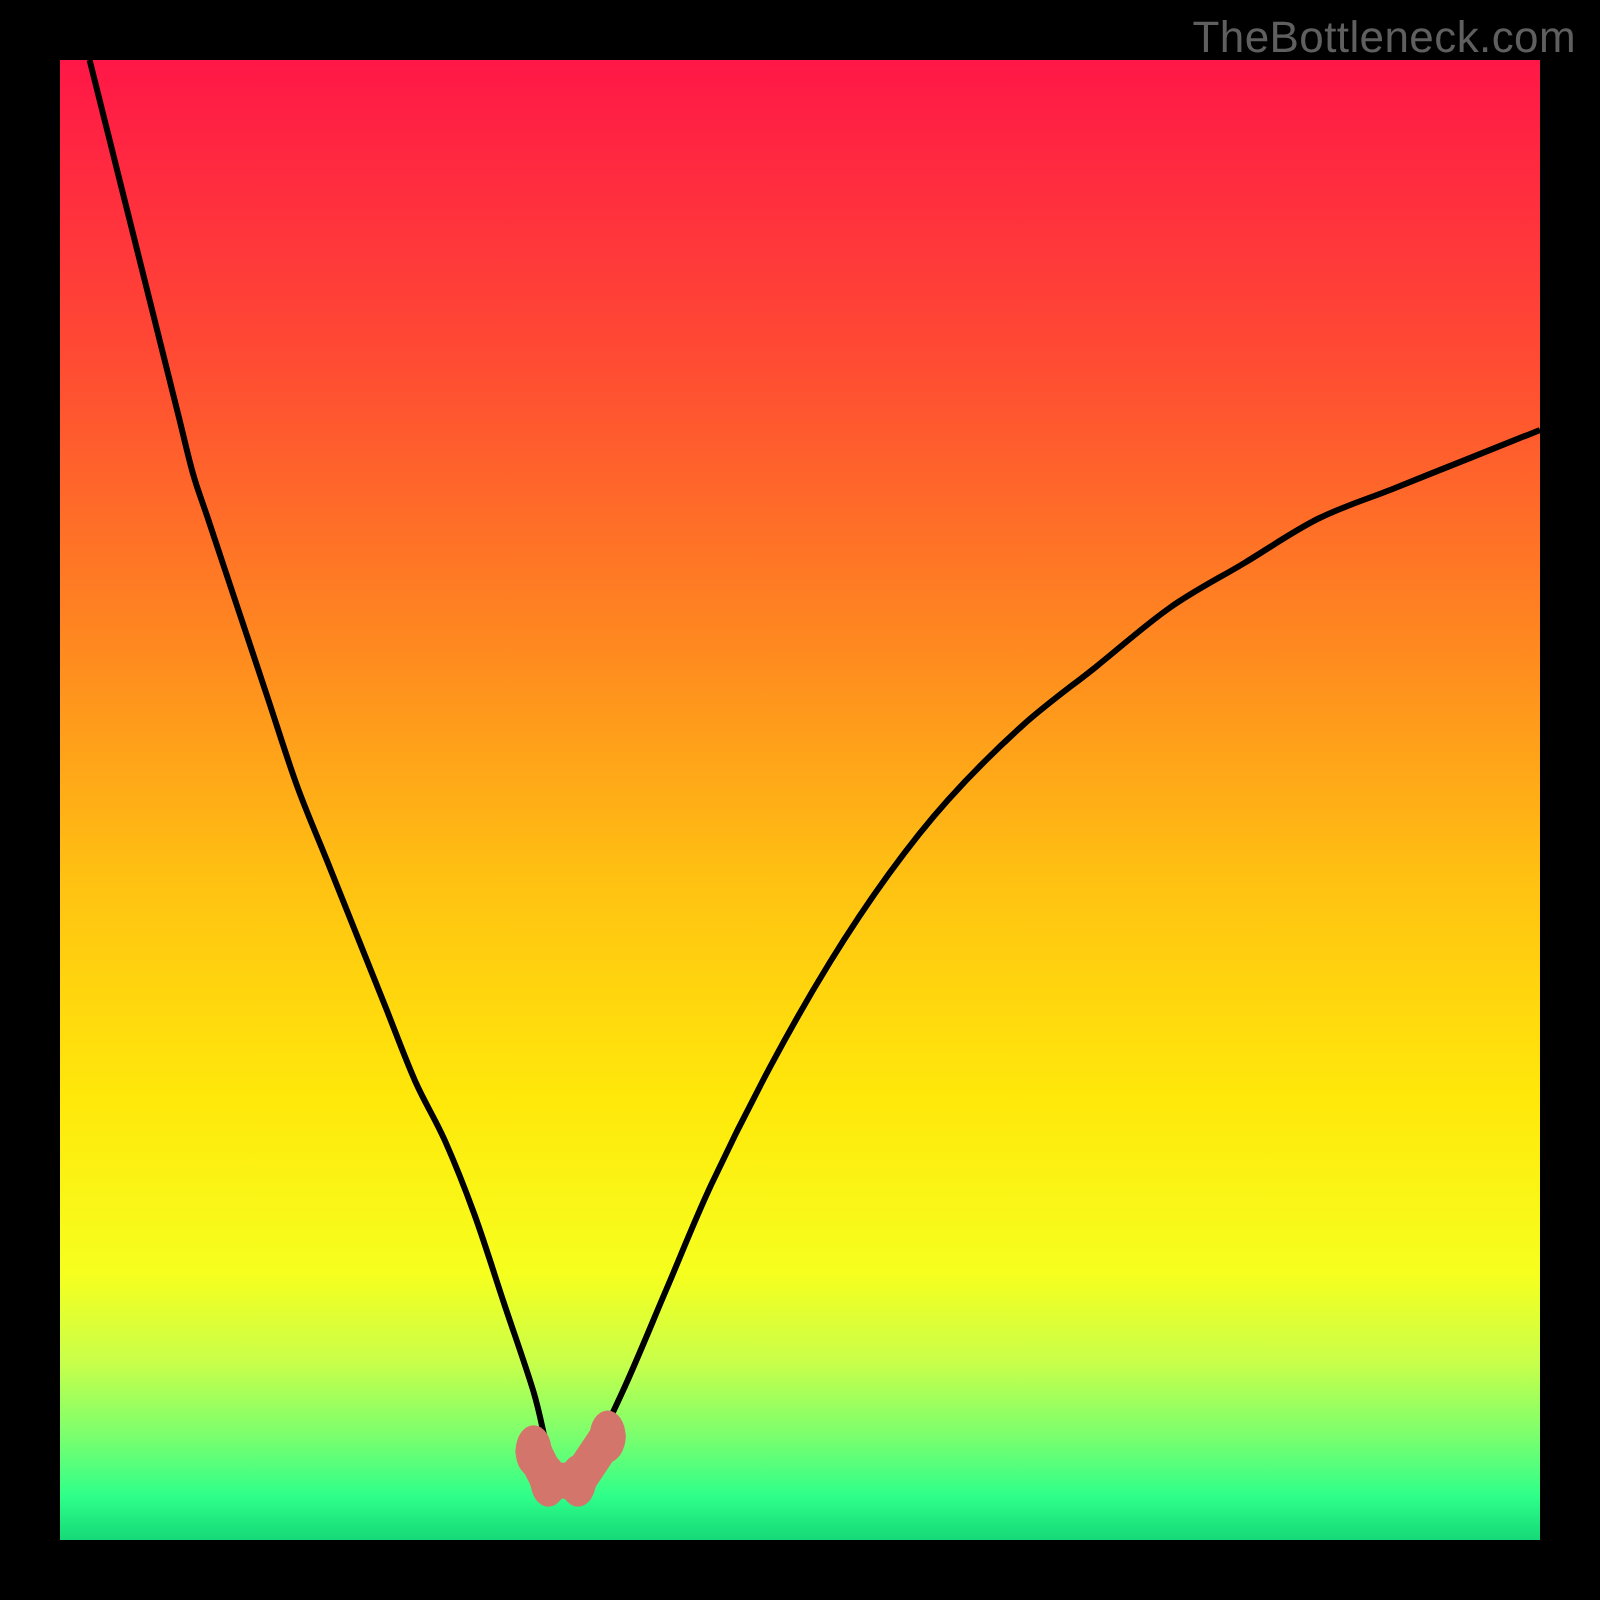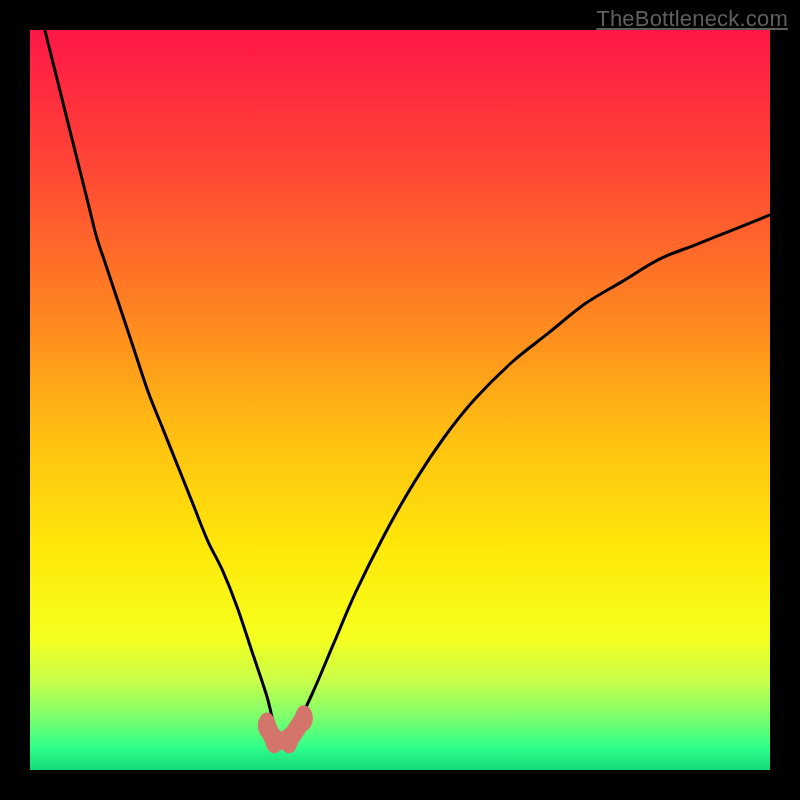--- a/index.html
+++ b/index.html
@@ -25,21 +25,20 @@
     overflow: hidden;
   }
   .watermark {
     position: absolute;
     top: 6px;
     right: 12px;
     color: #5f5f5f;
     font-size: 22px;
     font-weight: 500;
     letter-spacing: 0.2px;
-    text-decoration: underline;
   }
   svg { display: block; }
 </style>
 </head>
 <body>
 
 <div class="frame">
 
   <div class="plot-area">
     <svg id="chart-svg" width="740" height="740" viewBox="0 0 740 740">

